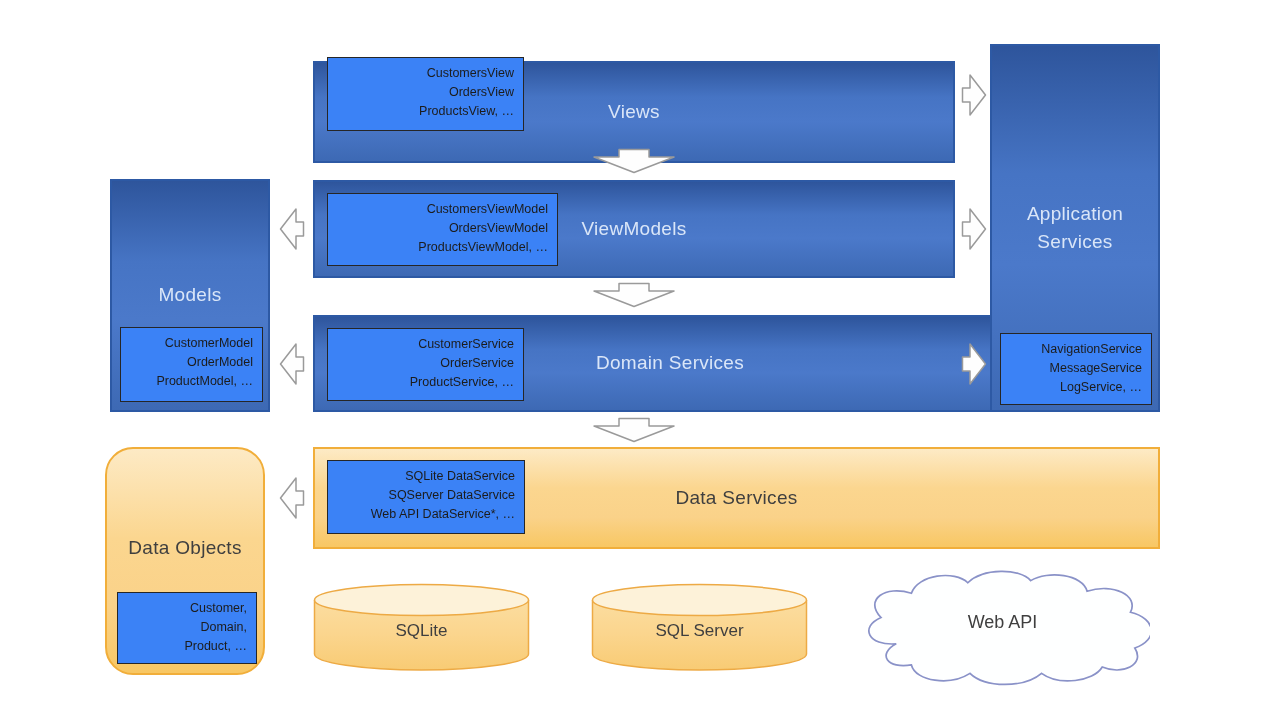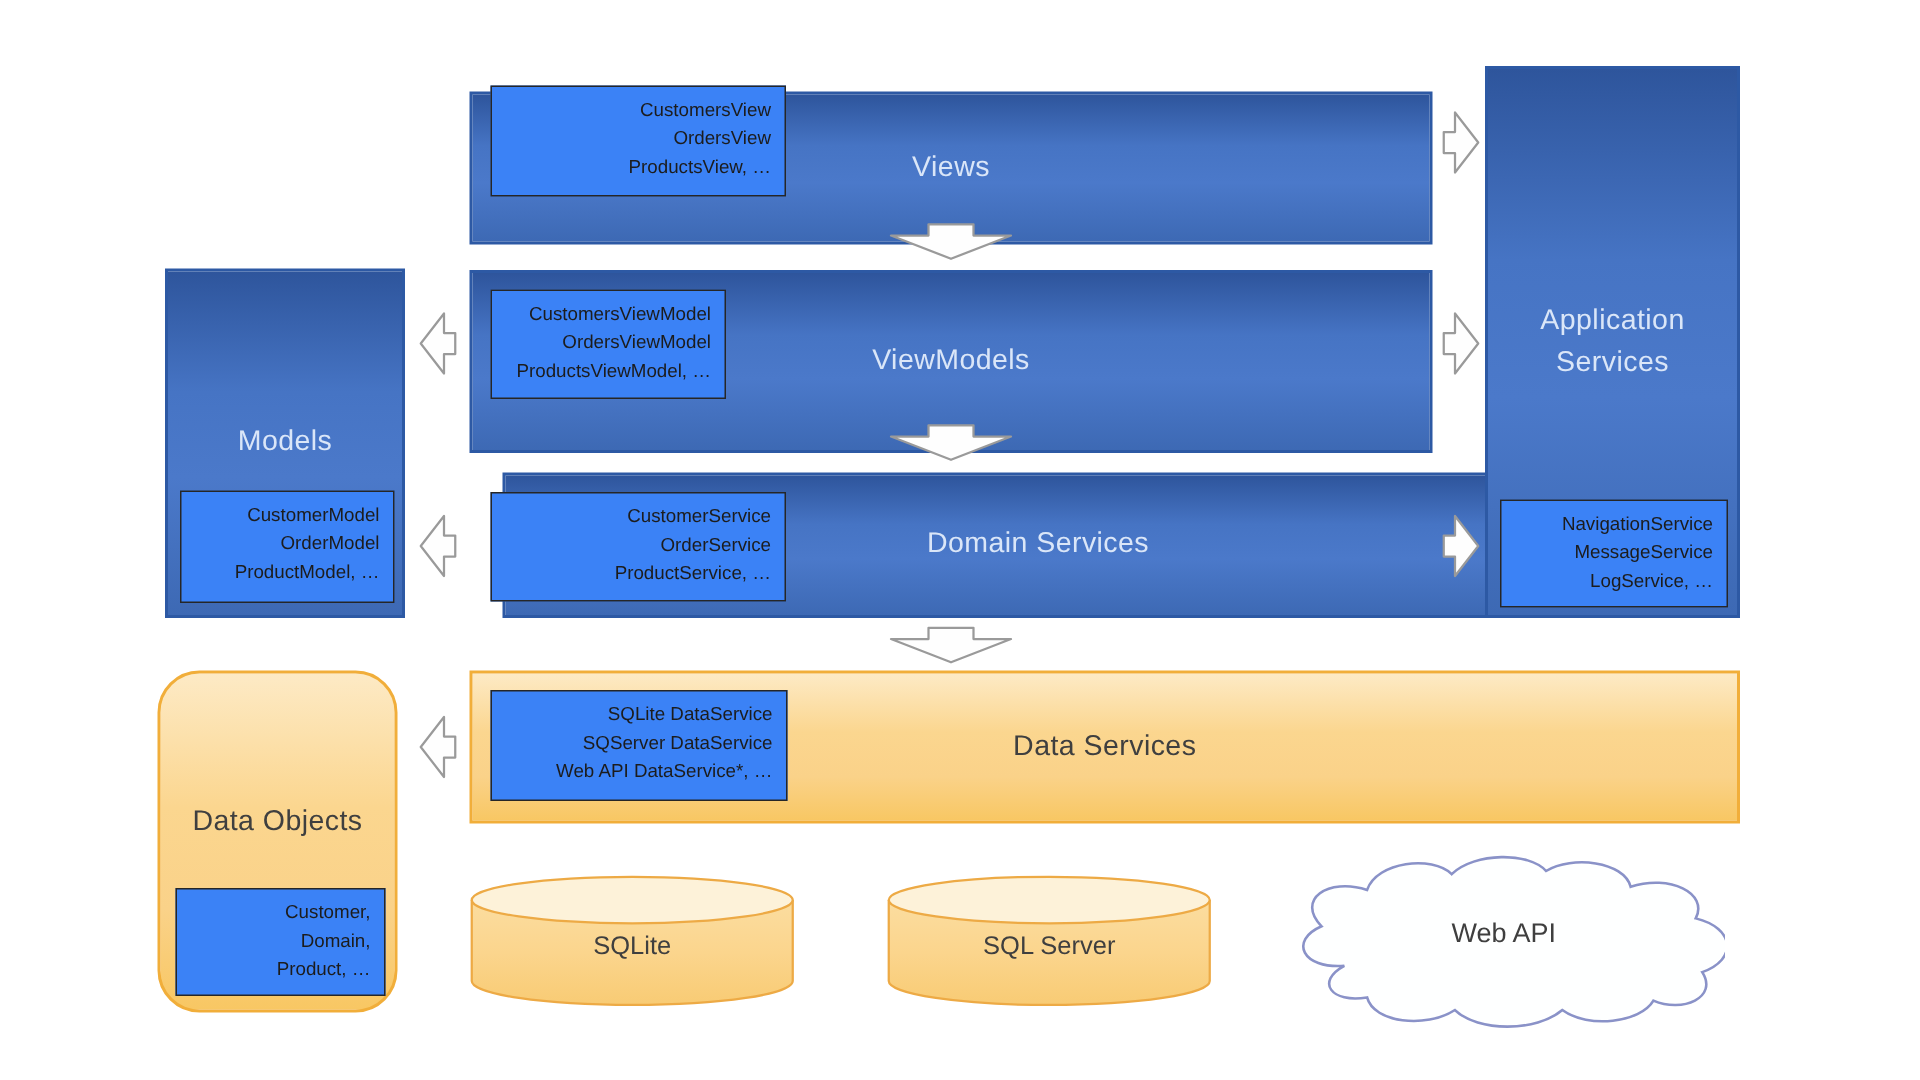--- a/index.html
+++ b/index.html
@@ -47,30 +47,30 @@
 
   <div class="abs blue-shape" style="left:313px;top:44px;width:642px;height:102px;margin-top:17px;">
     <span class="blue-title">Views</span>
   </div>
   <div class="abs whitebox" style="left:327px;top:57px;width:197px;height:74px;">
       <div class="line">CustomersView</div>
       <div class="line">OrdersView</div>
       <div class="line">ProductsView, …</div>
     </div>
 
-  <div class="abs blue-shape" style="left:313px;top:180px;width:642px;height:122px;">
+  <div class="abs blue-shape" style="left:313px;top:180px;width:642px;height:98px;">
     <span class="blue-title">ViewModels</span>
   </div>
-  <div class="abs whitebox" style="left:327px;top:193px;width:157px;height:73px;">
+  <div class="abs whitebox" style="left:327px;top:193px;width:231px;height:73px;">
       <div class="line">CustomersViewModel</div>
       <div class="line">OrdersViewModel</div>
       <div class="line">ProductsViewModel, …</div>
     </div>
 
-  <div class="abs blue-shape" style="left:313px;top:315px;width:714px;height:97px;margin-left:22px;">
+  <div class="abs blue-shape" style="left:313px;top:315px;width:714px;height:97px;">
     <span class="blue-title">Domain Services</span>
   </div>
   <div class="abs whitebox" style="left:327px;top:328px;width:197px;height:73px;">
       <div class="line">CustomerService</div>
       <div class="line">OrderService</div>
       <div class="line">ProductService, …</div>
     </div>
 
   <div class="abs orange-shape" style="left:313px;top:447px;width:847px;height:102px;">
     <span class="orange-title">Data Services</span>

